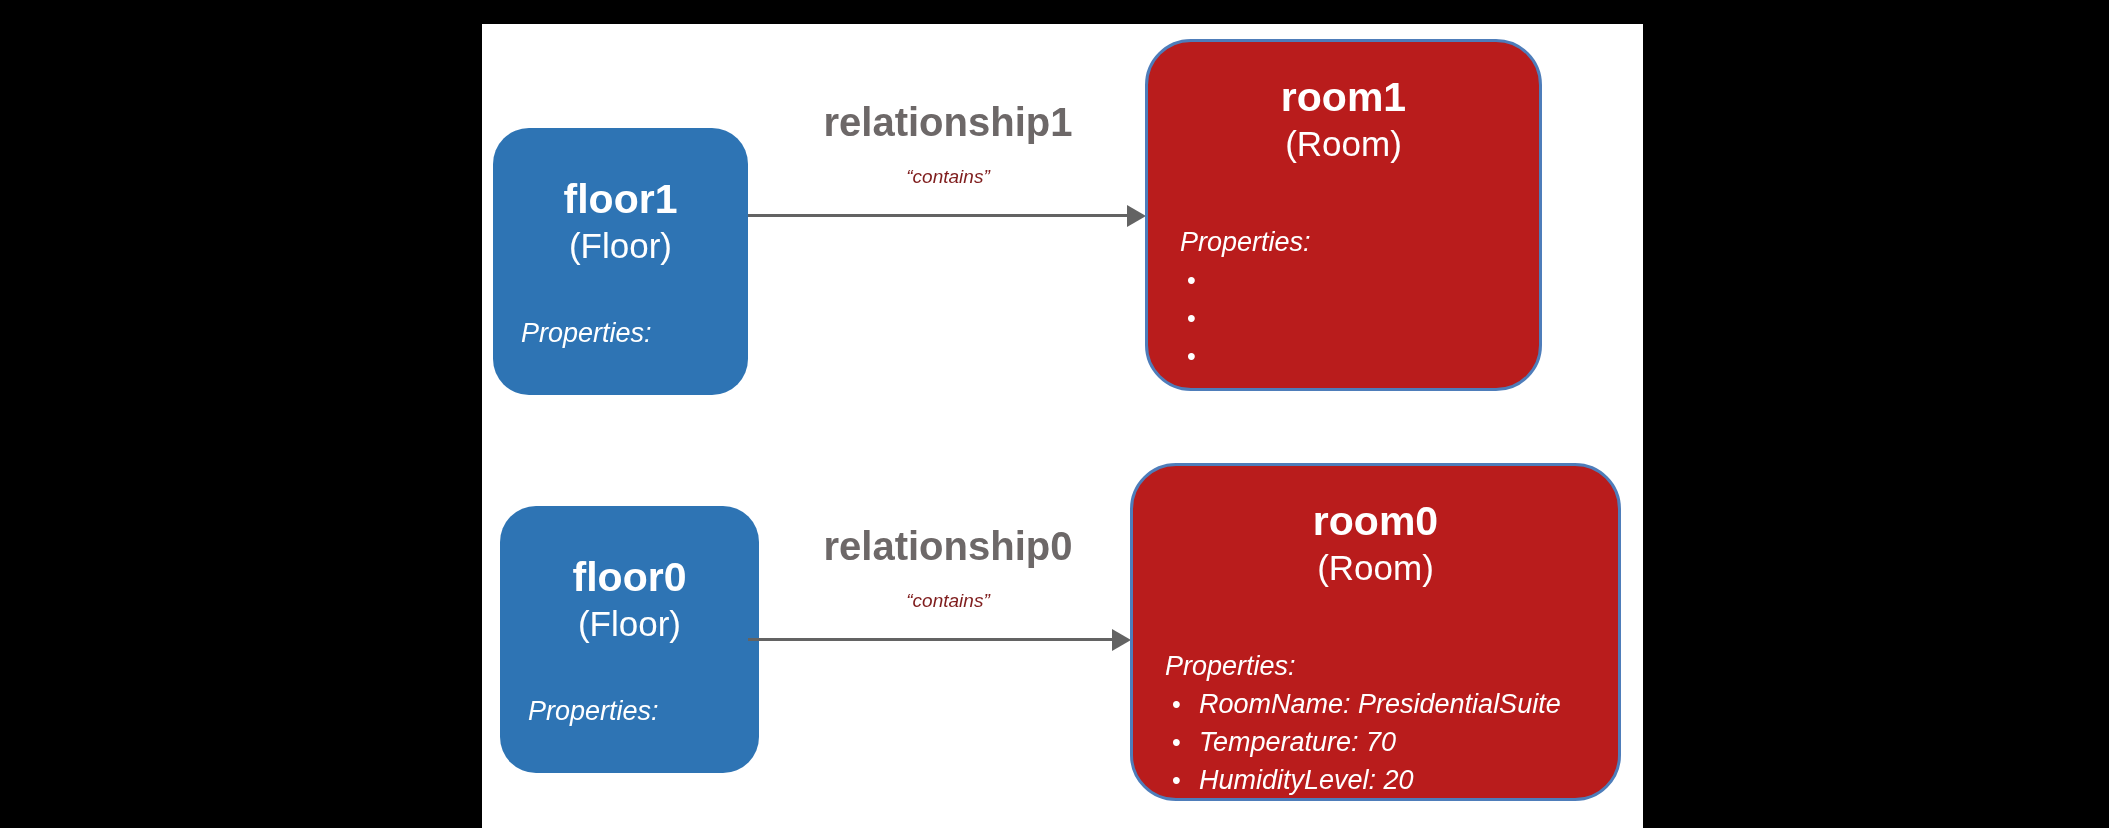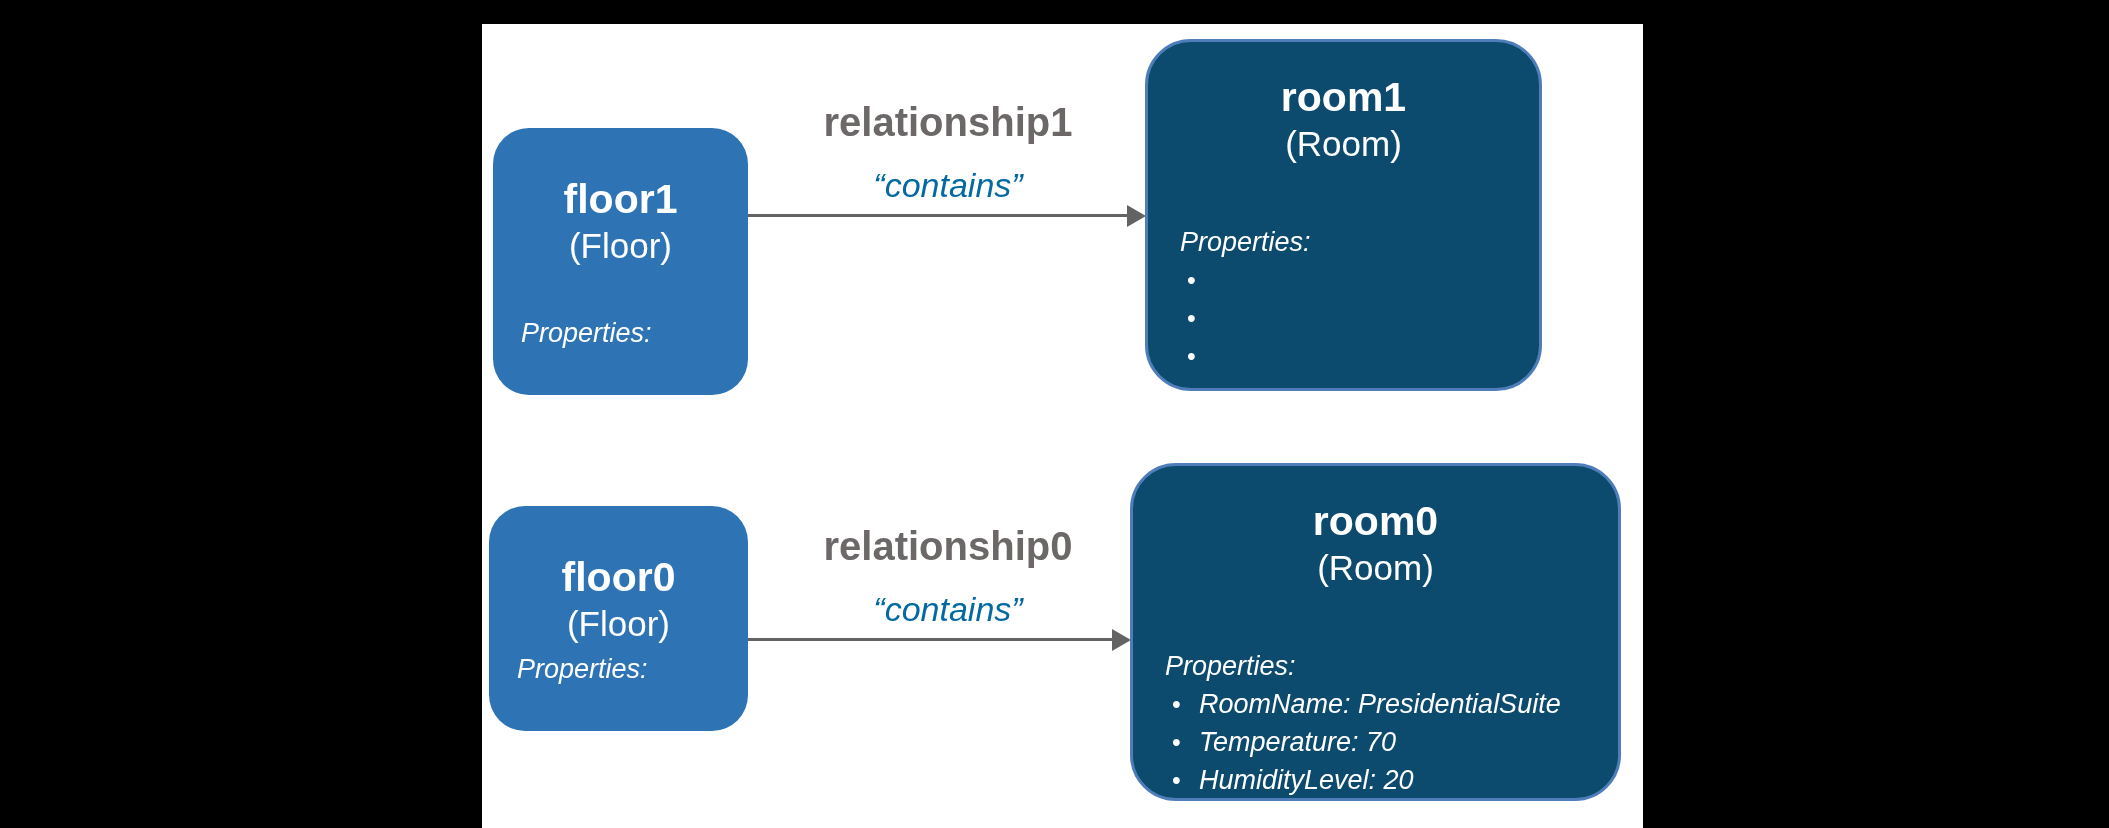--- a/index.html
+++ b/index.html
@@ -27,21 +27,21 @@
   .entity {
     position: absolute;
     color: #ffffff;
   }
   .entity.floor {
     background: #2e74b4;
     border-radius: 36px;
     padding-top: 48px;
   }
   .entity.room {
-    background: #0c4a6e;
+    background: #b91c1c;
     border: 3px solid #4e7dba;
     border-radius: 46px;
     padding-top: 32px;
   }
 
   .entity-title {
     text-align: center;
     font-size: 41px;
     font-weight: bold;
     line-height: 1.15;
@@ -78,42 +78,42 @@
     width: 27px;
     flex: 0 0 27px;
     font-size: 25px;
   }
 
   
   .floor-1 { left: 11px;  top: 58px;  width: 255px; height: 267px; margin-top: 46px; }
   .room-1  { left: 663px; top: 15px;  width: 397px; height: 352px; }
 
   
-  .floor-0 { left: 7px;   top: 482px; width: 259px; height: 225px; }
+  .floor-0 { left: 18px;   top: 482px; width: 259px; height: 267px; }
   .room-0  { left: 648px; top: 439px; width: 491px; height: 338px; }
 
   
   .rel-label {
     position: absolute;
     width: 380px;
     left: 276px;
     text-align: center;
     font-size: 40px;
     font-weight: bold;
     color: #6d6868;
     white-space: nowrap;
   }
   .rel-sub {
     position: absolute;
     width: 380px;
     left: 276px;
     text-align: center;
-    font-size: 34px;
+    font-size: 19px;
     font-style: italic;
-    color: #0369a1;
+    color: #7f1d1d;
     white-space: nowrap;
   }
   .rel-label-1 { top: 76px; }
   .rel-sub-1   { top: 142px; }
   .rel-label-0 { top: 500px; }
   .rel-sub-0   { top: 566px; }
 
   .arrow-line {
     position: absolute;
     height: 3px;

